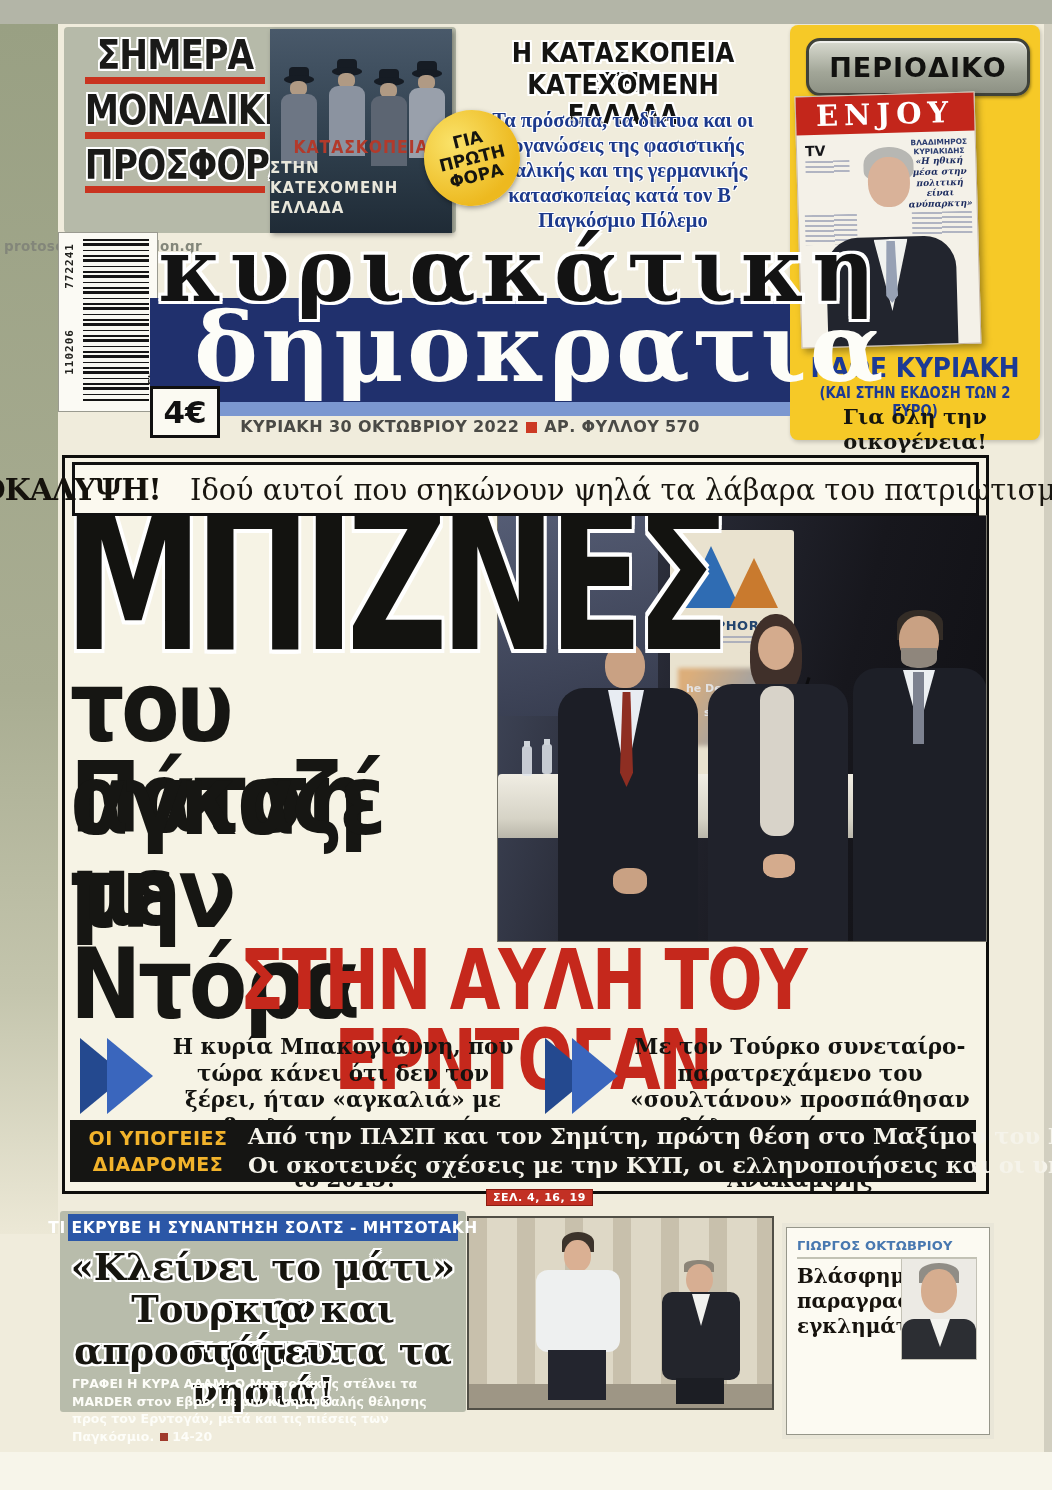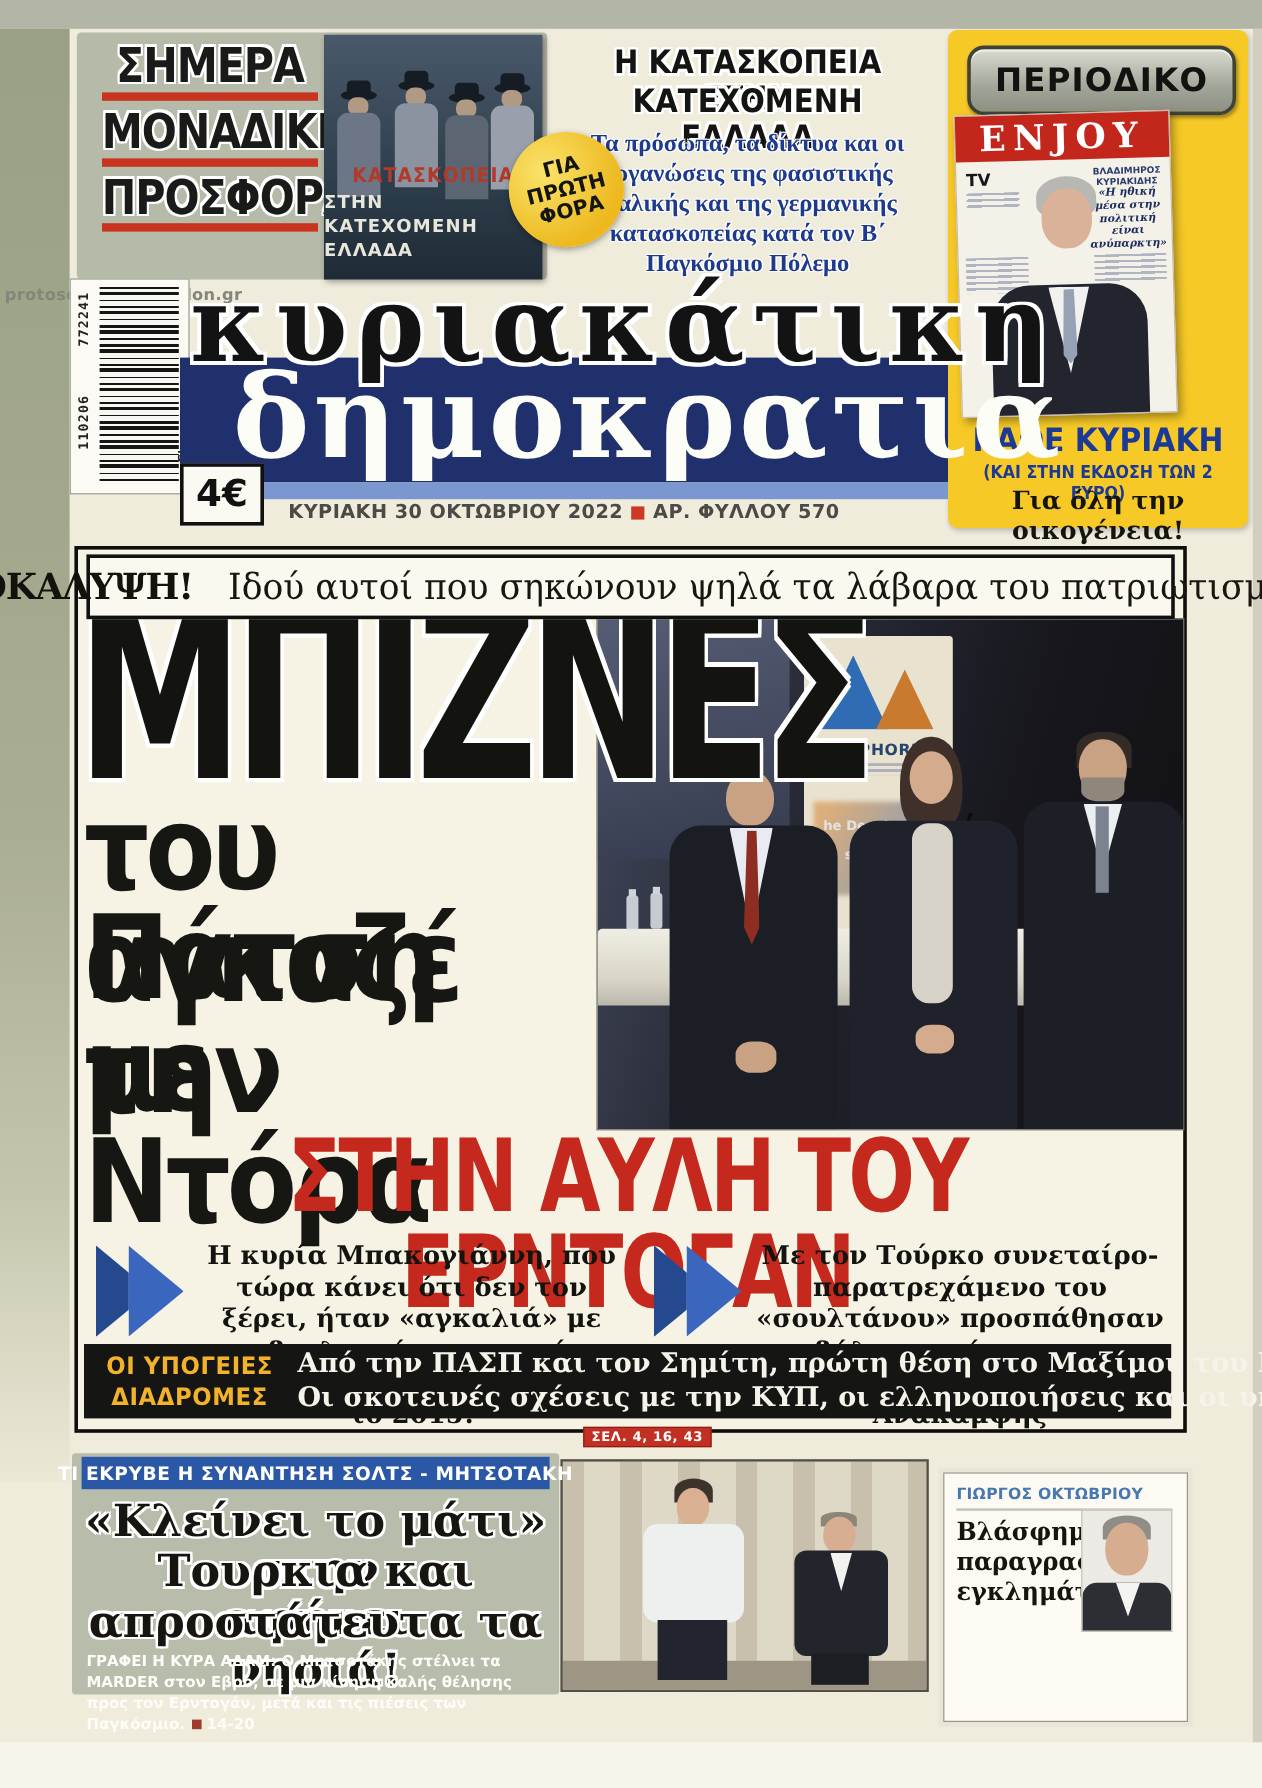--- a/index.html
+++ b/index.html
@@ -335,21 +335,21 @@
   <div class="abs blackbar">
     <div class="bb-label">
       <div>ΟΙ ΥΠΟΓΕΙΕΣ</div>
       <div>ΔΙΑΔΡΟΜΕΣ</div>
     </div>
     <div class="bb-text">
       <div>Από την ΠΑΣΠ και τον Σημίτη, πρώτη θέση στο Μαξίμου του Κυριάκου</div>
       <div>Οι σκοτεινές σχέσεις με την ΚΥΠ, οι ελληνοποιήσεις και οι υποκλοπές</div>
     </div>
   </div>
-  <div class="abs pageref">ΣΕΛ. 4, 16, 43</div>
+  <div class="abs pageref">ΣΕΛ. 4, 16, 19</div>
 
   <div class="abs blblock"></div>
   <div class="abs bluebar">ΤΙ ΕΚΡΥΒΕ Η ΣΥΝΑΝΤΗΣΗ ΣΟΛΤΣ - ΜΗΤΣΟΤΑΚΗ</div>
   <div class="abs blh ow2" style="top:1248px">«Κλείνει το μάτι» στην</div>
   <div class="abs blh ow2" style="top:1290px">Τουρκια και αφήνει</div>
   <div class="abs blh ow2" style="top:1332px">απροστάτευτα τα νησιά!</div>
   <div class="abs byline">
     <span>ΓΡΑΦΕΙ Η ΚΥΡΑ ΑΔΑΜ: Ο Μητσοτάκης στέλνει τα MARDER στον Εβρο, σε μια κίνηση καλής θέλησης προς τον Ερντογάν, μετά και τις πιέσεις των Παγκόσμιο.</span><span class="bysq"></span><b>14-20</b>
   </div>
 

